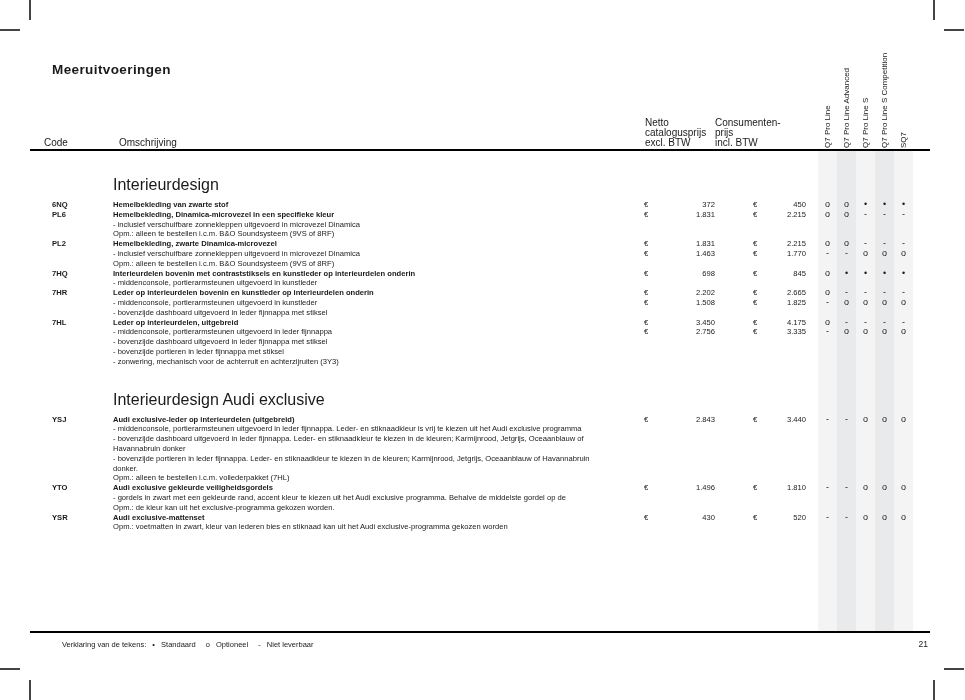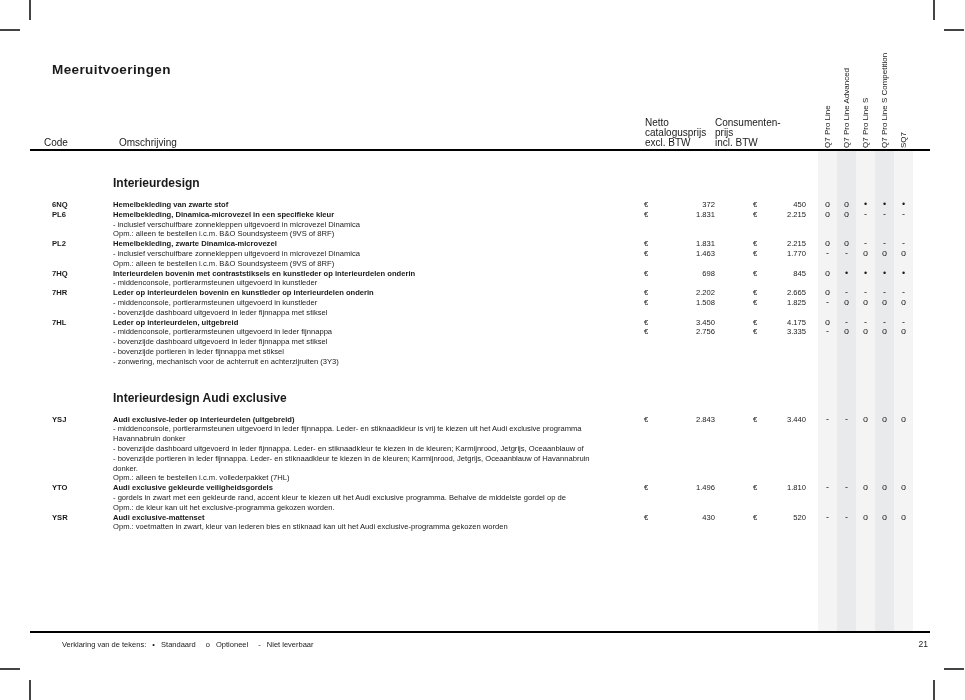--- a/index.html
+++ b/index.html
@@ -15,21 +15,21 @@
   .price-head { top:118px; }
   .trim-label {
     position:absolute; top:148px; font-size:8px; white-space:nowrap;
     transform:rotate(-90deg); transform-origin:0 0; line-height:9px;
   }
   .rule { position:absolute; left:30px; width:900px; height:2px; background:#000; }
   .rule.top { top:149px; }
   .rule.bottom { top:631px; }
   .stripe { position:absolute; top:151px; width:19px; height:480px; z-index:0; }
   .table-body { position:absolute; left:52px; top:176px; width:878px; z-index:1; }
-  .section-title { font-size:12px; font-weight:bold; margin:0 0 11px 61px; height:13px; }
+  .section-title { font-size:16px; font-weight:normal; margin:0 0 11px 61px; height:13px; }
   .table-section + .table-section { margin-top:24px; }
   .line { position:relative; height:9.8px; font-size:7.6px; white-space:nowrap; }
   .code { position:absolute; left:0; font-weight:bold; }
   .desc { position:absolute; left:61px; }
   .desc.bold { font-weight:bold; }
   .e1 { position:absolute; left:592px; }
   .v1 { position:absolute; left:600px; width:63px; text-align:right; }
   .e2 { position:absolute; left:701px; }
   .v2 { position:absolute; left:690px; width:64px; text-align:right; }
   .mk { position:absolute; width:19px; text-align:center; font-size:9px; line-height:9.8px; }
@@ -235,24 +235,24 @@
           <span class="mk" style="left: 766px;">-</span>
           <span class="mk" style="left: 785px;">-</span>
           <span class="mk" style="left: 804px;">o</span>
           <span class="mk" style="left: 823px;">o</span>
           <span class="mk" style="left: 842px;">o</span>
         </div>
         <div class="line">
           <span class="desc">- middenconsole, portierarmsteunen uitgevoerd in leder fijnnappa. Leder- en stiknaadkleur is vrij te kiezen uit het Audi exclusive programma</span>
         </div>
         <div class="line">
+          <span class="desc">- bovenzijde dashboard uitgevoerd in leder fijnnappa. Leder- en stiknaadkleur te kiezen in de kleuren; Karmijnrood, Jetgrijs, Oceaanblauw of</span>
+        </div>
+        <div class="line">
           <span class="desc">Havannabruin donker</span>
-        </div>
-        <div class="line">
-          <span class="desc">- bovenzijde dashboard uitgevoerd in leder fijnnappa. Leder- en stiknaadkleur te kiezen in de kleuren; Karmijnrood, Jetgrijs, Oceaanblauw of</span>
         </div>
         <div class="line">
           <span class="desc">- bovenzijde portieren in leder fijnnappa. Leder- en stiknaadkleur te kiezen in de kleuren; Karmijnrood, Jetgrijs, Oceaanblauw of Havannabruin</span>
         </div>
         <div class="line">
           <span class="desc">donker.</span>
         </div>
         <div class="line">
           <span class="desc">Opm.: alleen te bestellen i.c.m. vollederpakket (7HL)</span>
         </div>

